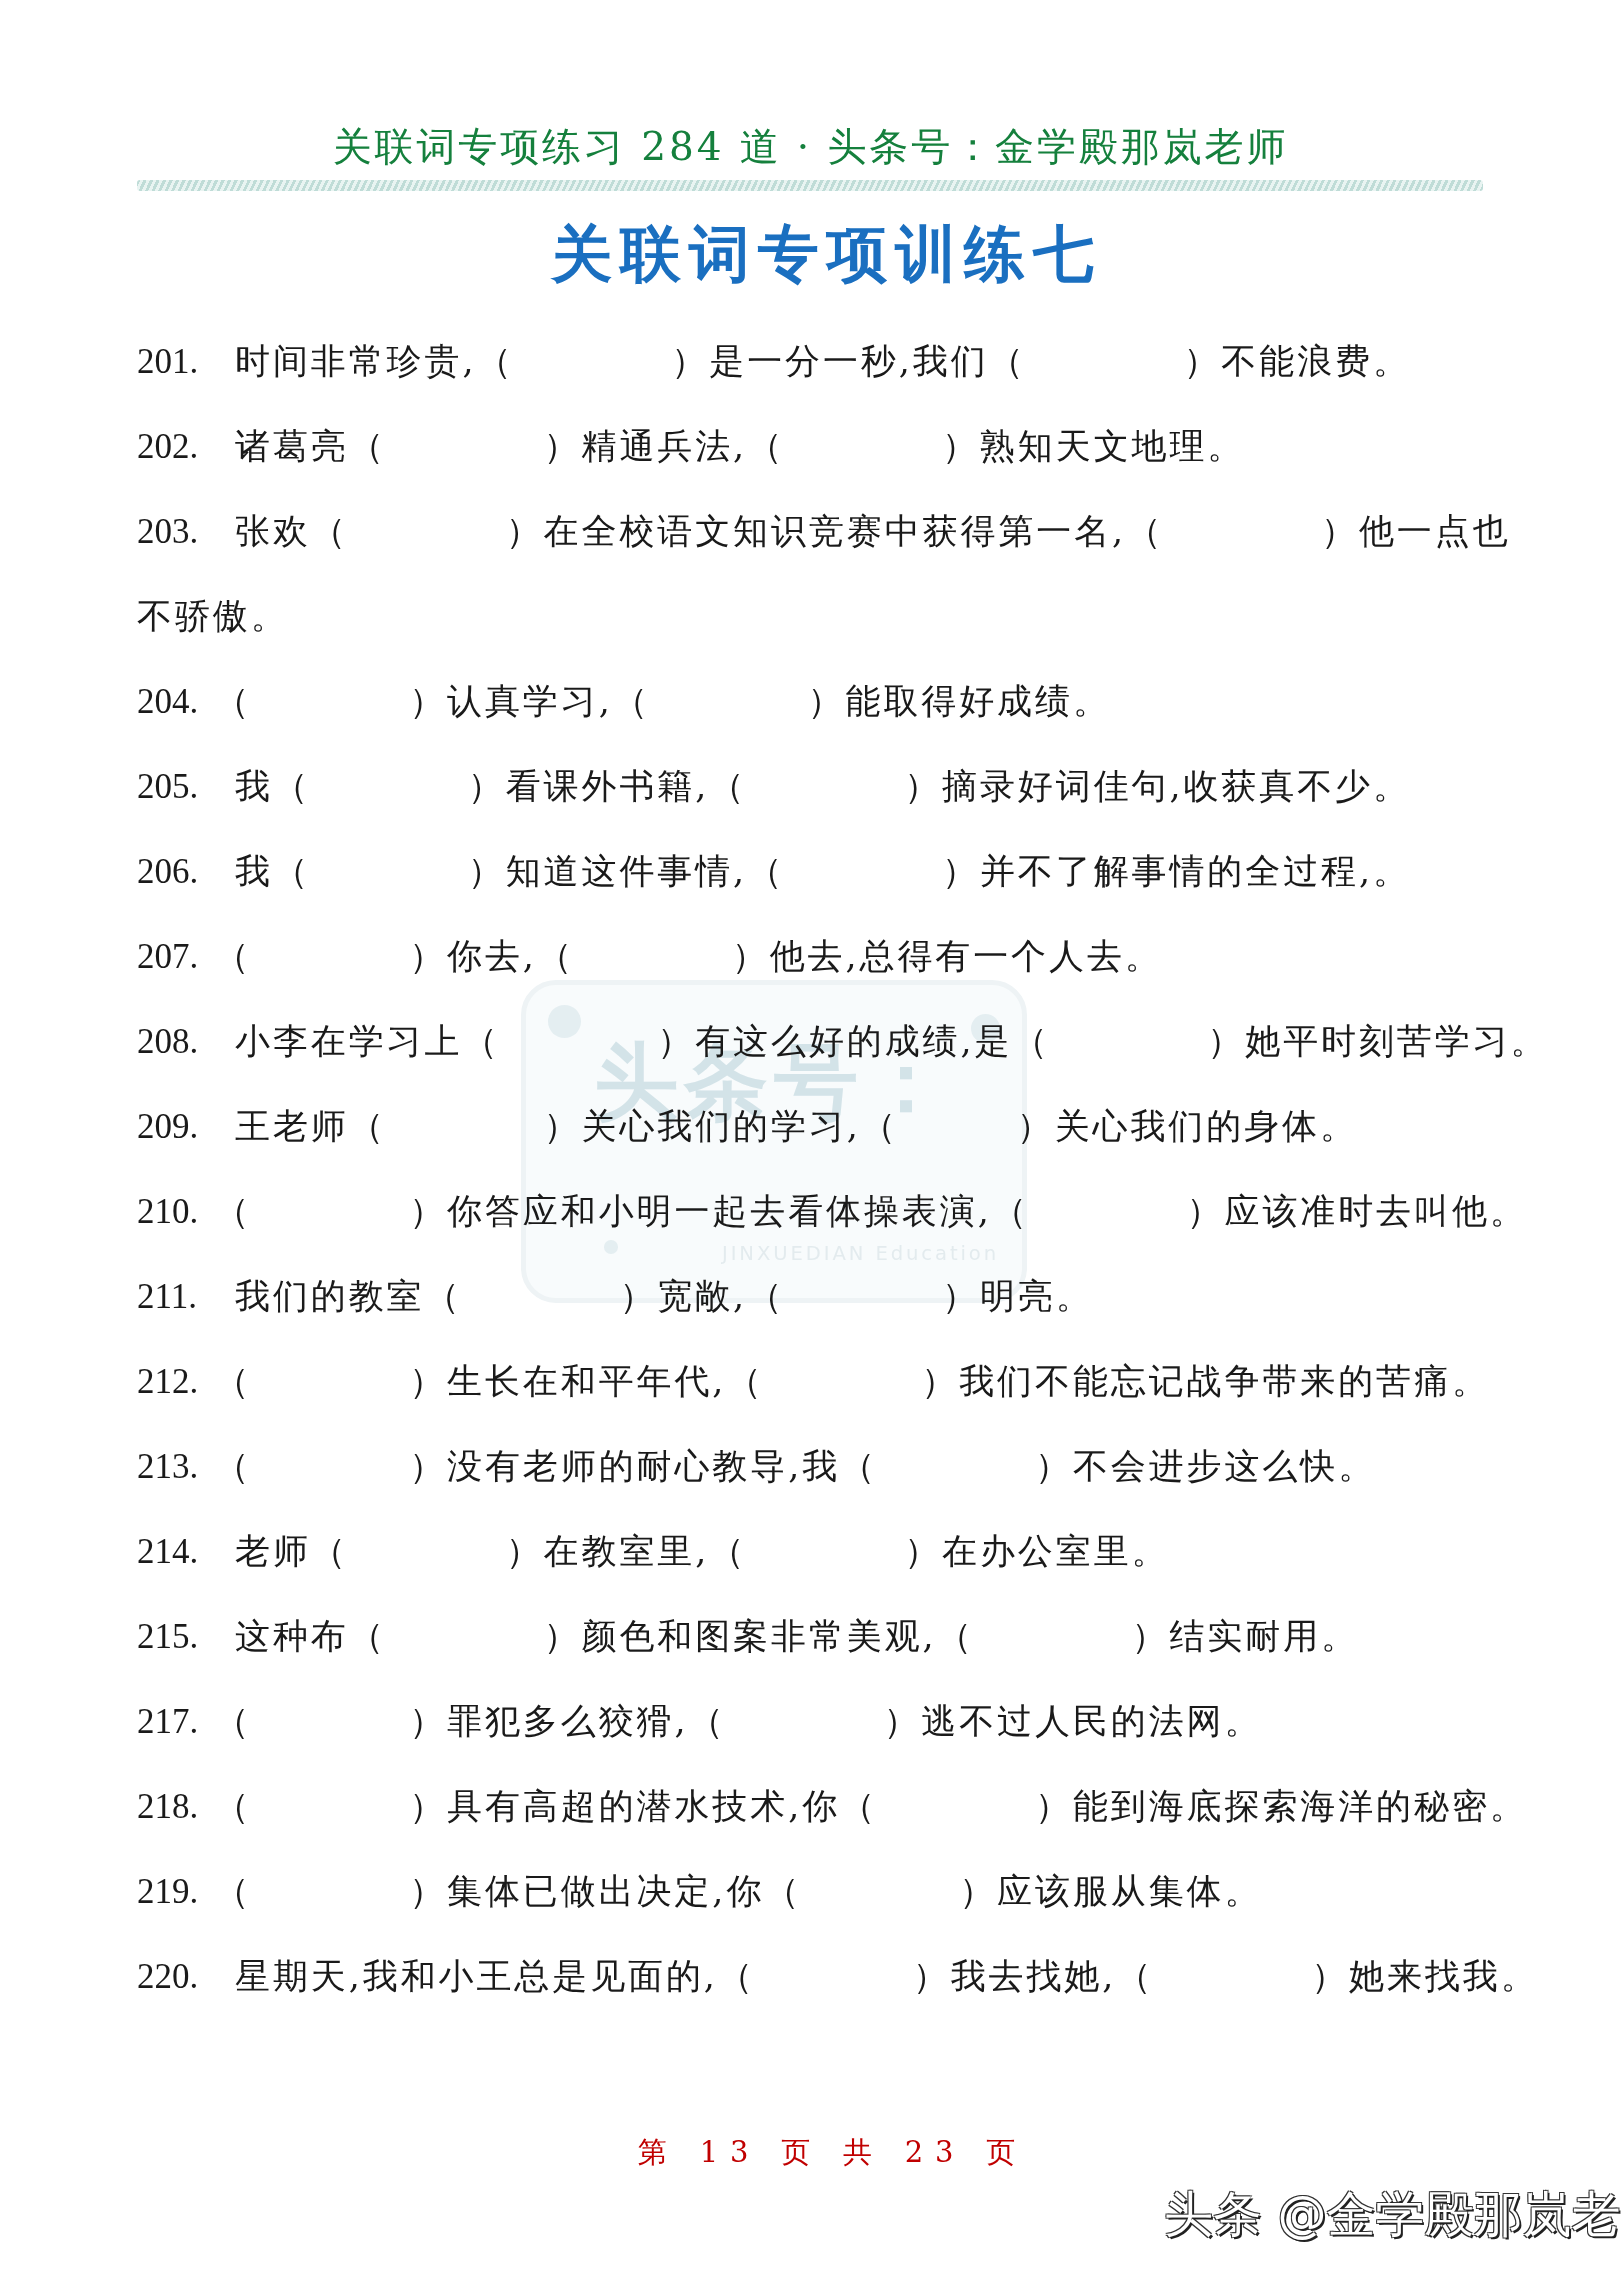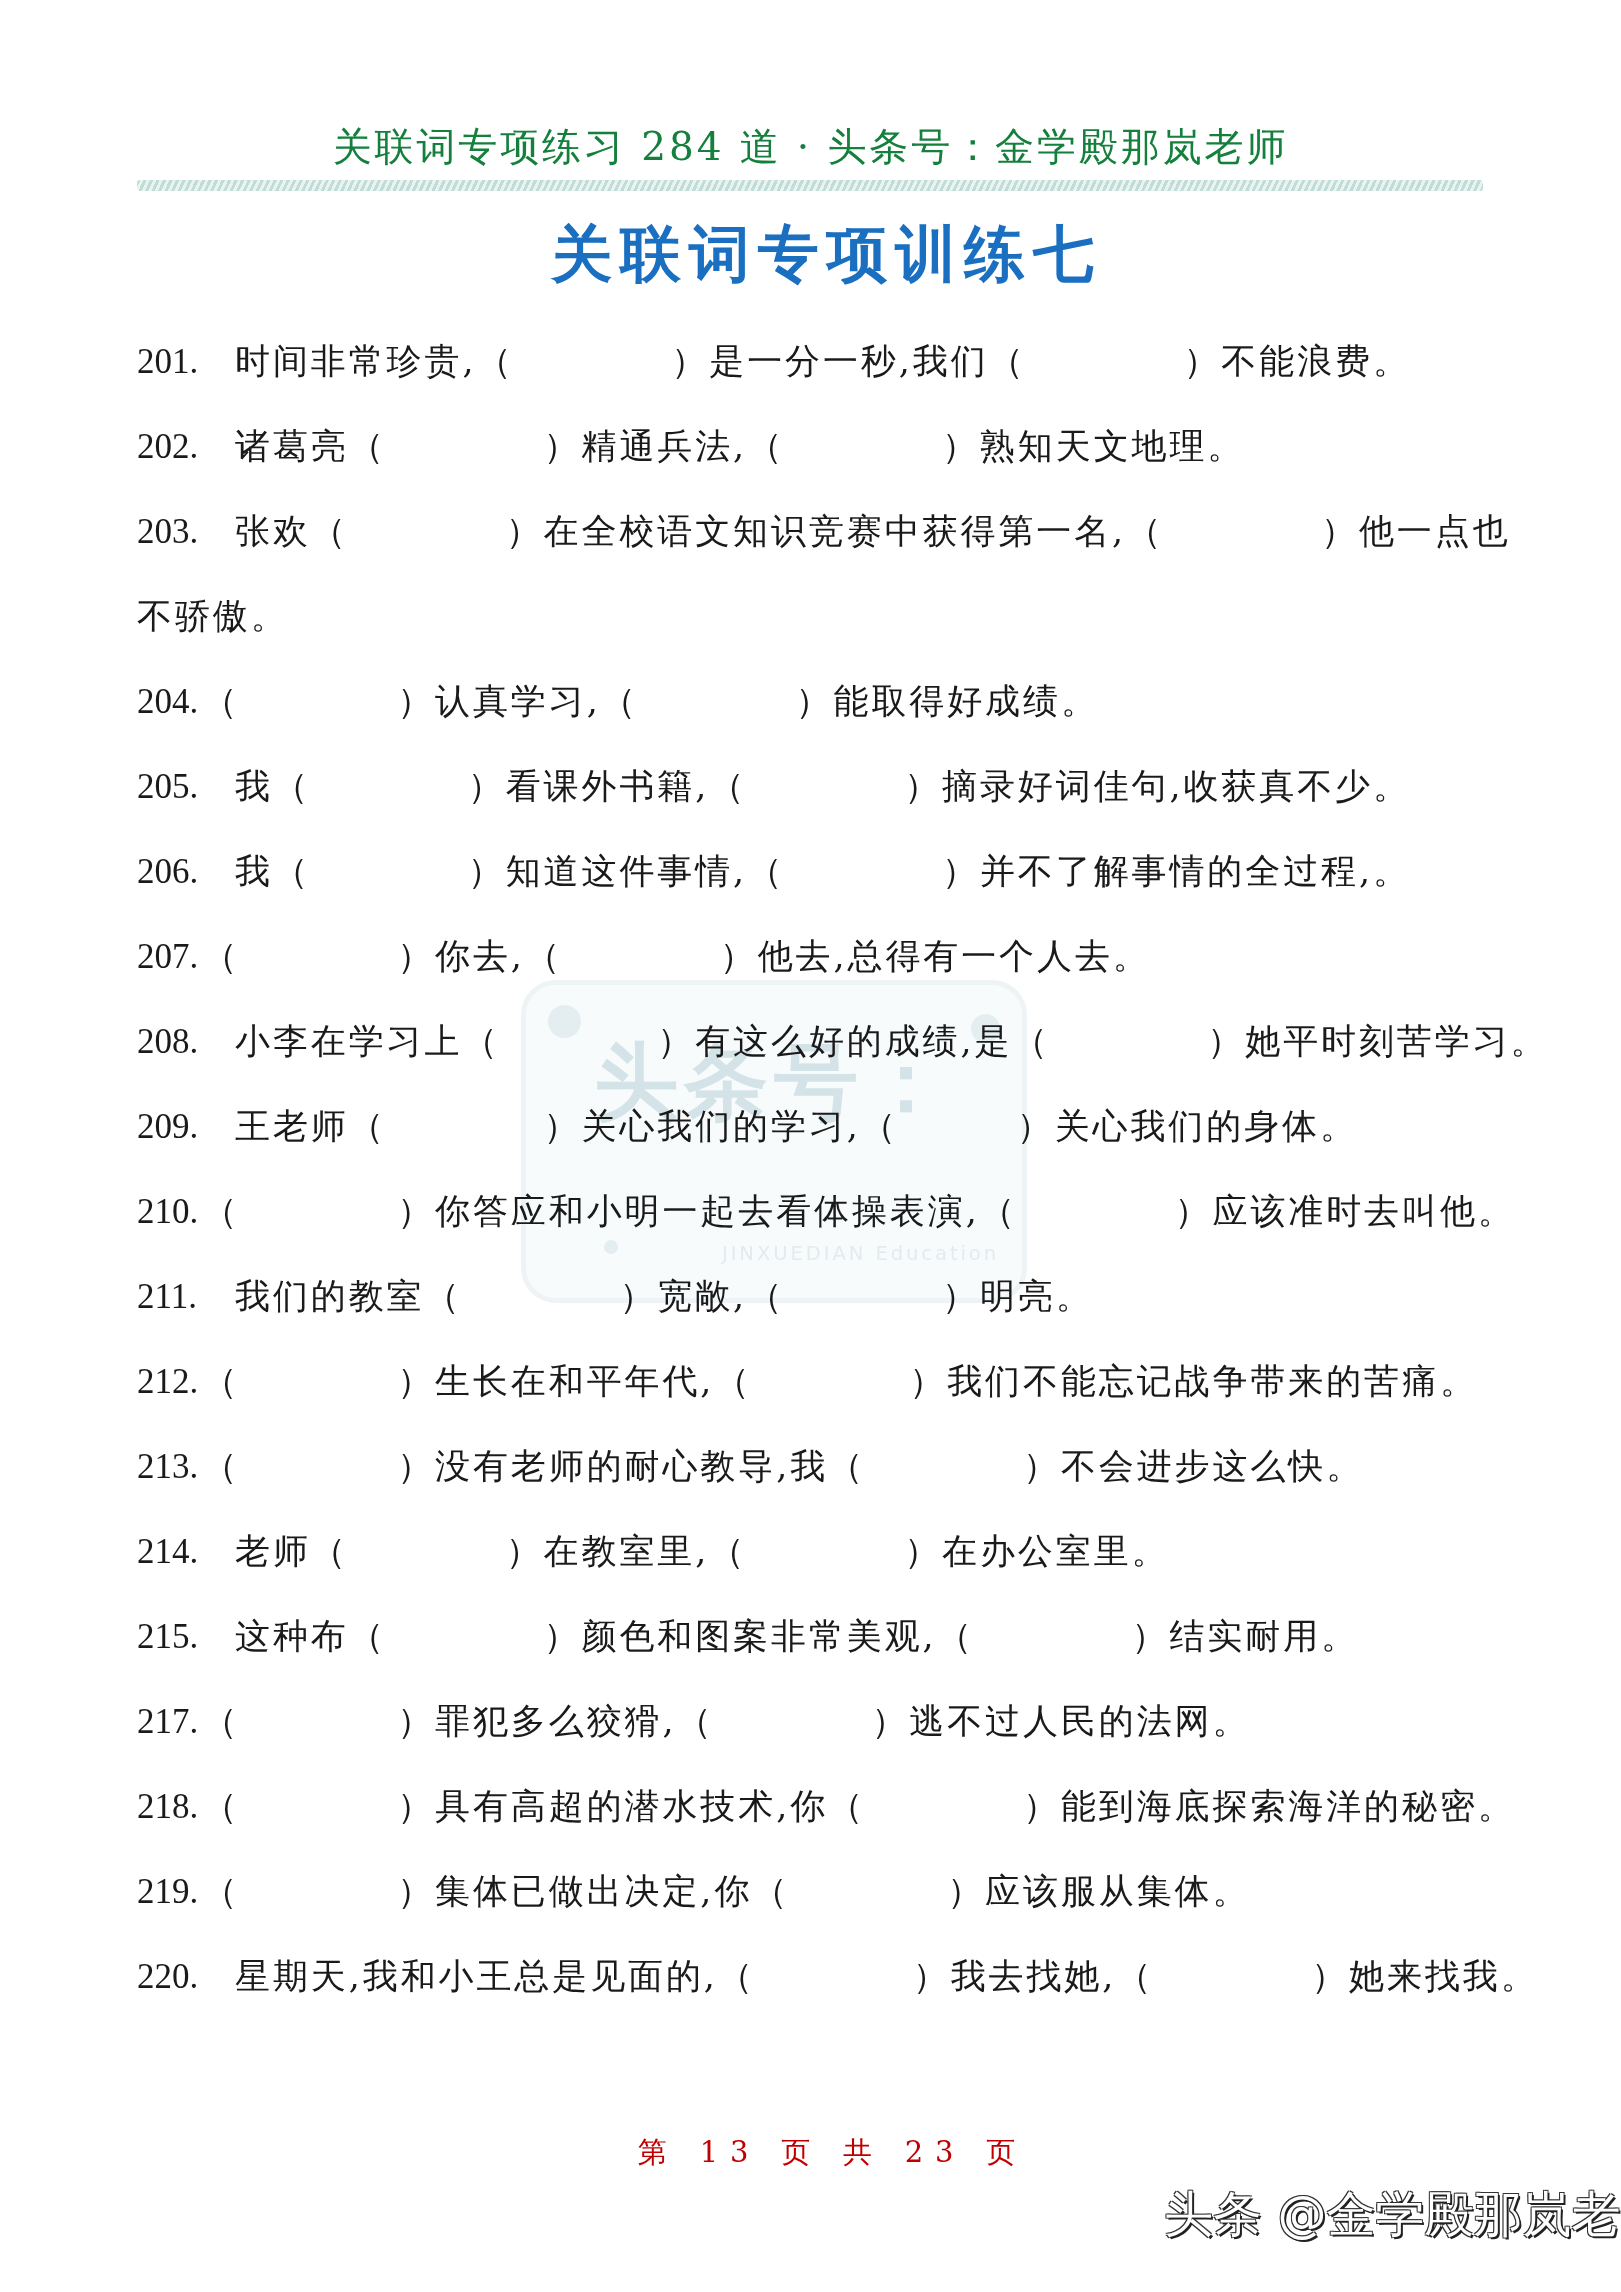--- a/index.html
+++ b/index.html
@@ -22,21 +22,21 @@
               letter-spacing: 5.9px; }
   .wm-line2 { position: absolute; left: 0; width: 100%; top: 157px; text-align: center;
               font-size: 78px; font-weight: bold; color: #d3e3e8; font-family: "DejaVu Sans", sans-serif;
               letter-spacing: 3.9px; white-space: nowrap; }
   .wm-sub { position: absolute; left: 196px; top: 257px; font-size: 19.6px; color: #e3ebee;
             letter-spacing: 2.9px; font-family: "DejaVu Sans", sans-serif; white-space: nowrap; }
   .wm-dot { position: absolute; border-radius: 50%; background: #e4eef1; }
   .questions { position: absolute; left: 137px; top: 333px; width: 1353px; }
   .q-row { height: 85px; line-height: 57px; font-size: 35px; white-space: nowrap; position: relative; }
   .q-num { display: inline-block; width: 98px; font-family: "Liberation Serif", serif; font-size: 35px; }
-  .q-num.tight { width: auto; margin-right: 4px; }
+  .q-num.tight { width: auto; margin-right: 16px; }
   .seg { letter-spacing: 2.9px; }
   .blank { display: inline-block; }
   .page-num { position: absolute; left: 0; width: 1621px; top: 2133px; text-align: center;
               font-size: 29px; color: #c00000; letter-spacing: 11.8px; white-space: nowrap;
               font-family: "DejaVu Serif", serif; padding-left: 22px; }
   .toutiao { position: absolute; left: 1164px; top: 2182px; font-size: 49px; color: #ffffff;
              font-family: "DejaVu Sans", sans-serif; white-space: nowrap;
              text-shadow: 2px 2px 0 #222, -1px -1px 0 #333, 1px -1px 0 #333, -1px 1px 0 #333; }
 </style>
 </head>

